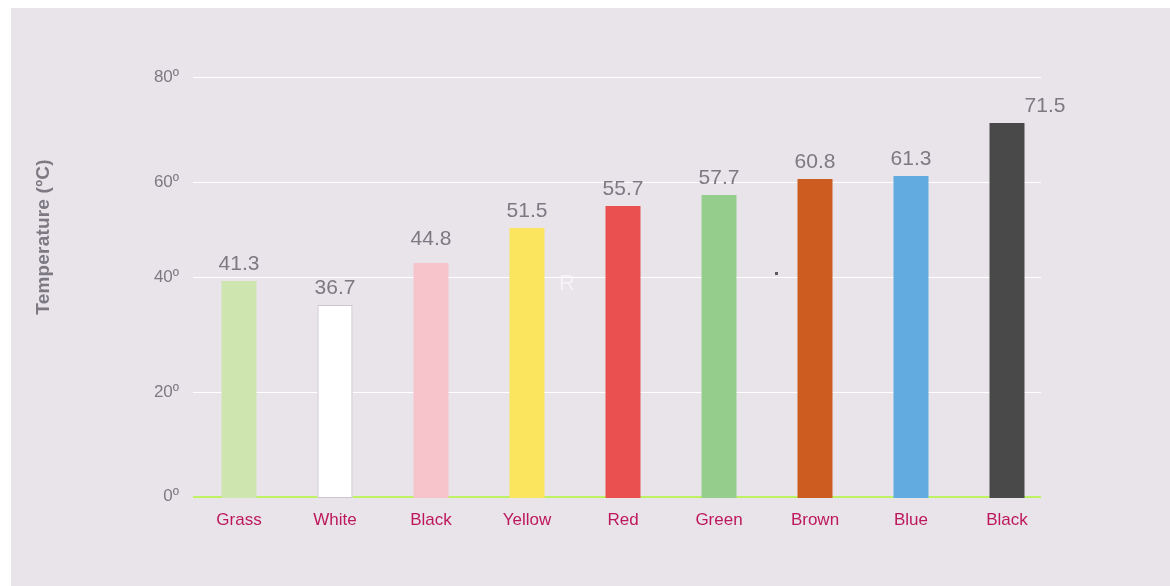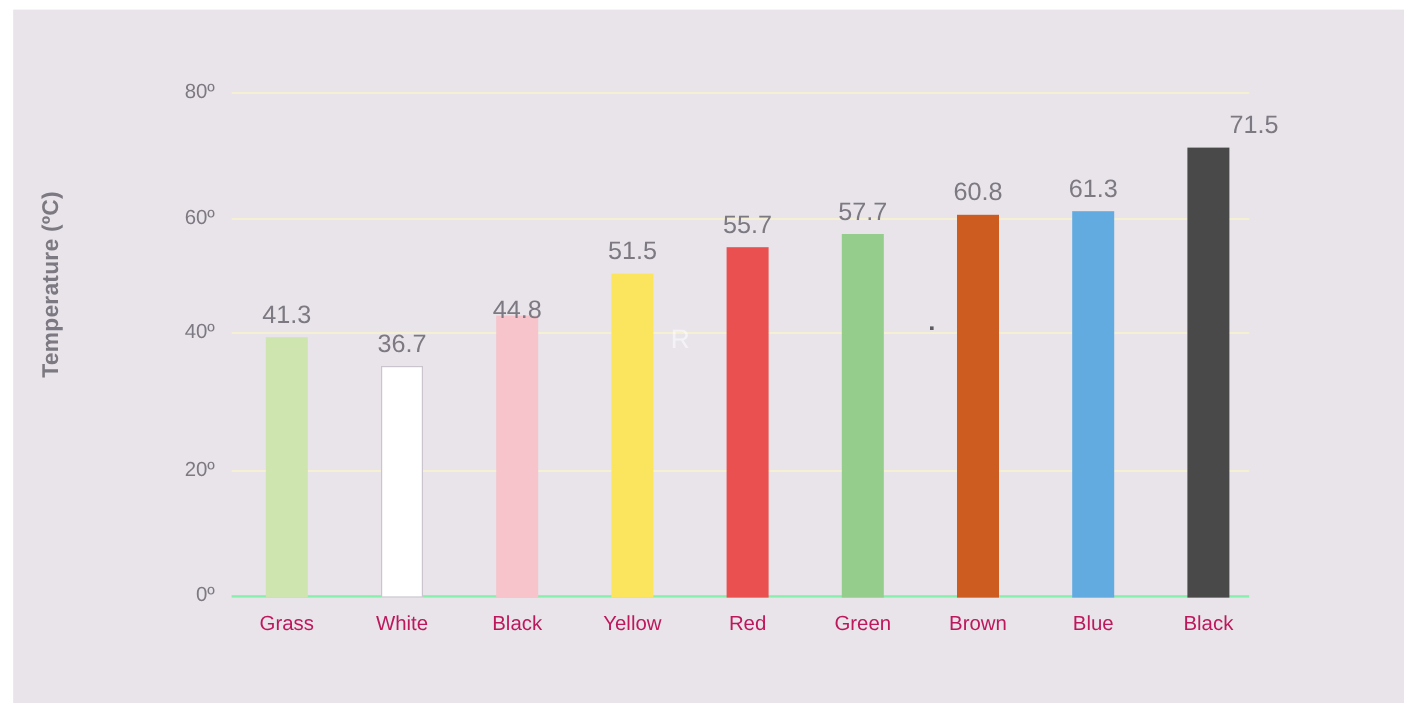--- a/index.html
+++ b/index.html
@@ -46,25 +46,25 @@
     top: 70px;
     width: 848px;
     height: 420px;
   }
 
   .gridline {
     position: absolute;
     left: 0;
     width: 848px;
     height: 1px;
-    background: #fef9c3;
+    background: #ffffff;
   }
   .gridline.axis-base {
     height: 2px;
-    background: #86efac;
+    background: #bef264;
   }
 
   .ytick {
     position: absolute;
     right: 100%;
     margin-right: 14px;
     transform: translateY(-50%);
     font-size: 17px;
     color: #7d7982;
     white-space: nowrap;
@@ -154,21 +154,21 @@
           <div class="bar-value" style="bottom: 222.825px;">41.3</div>
           <div class="bar-cat">Grass</div>
         </div>
         <div class="bar-slot" style="left: 94px;">
           <div class="bar" style="height: 192.675px; background: rgb(255, 255, 255); border: 1px solid rgb(201, 196, 206);"></div>
           <div class="bar-value" style="bottom: 198.675px;">36.7</div>
           <div class="bar-cat">White</div>
         </div>
         <div class="bar-slot" style="left: 190px;">
           <div class="bar" style="height: 235.2px; background: rgb(247, 196, 203);"></div>
-          <div class="bar-value" style="bottom: 227px; margin-top: 16px;">44.8</div>
+          <div class="bar-value" style="bottom: 248px; margin-top: 16px;">44.8</div>
           <div class="bar-cat">Black</div>
         </div>
         <div class="bar-slot" style="left: 286px;">
           <div class="bar" style="height: 270.375px; background: rgb(252, 229, 94);"></div>
           <div class="bar-value" style="bottom: 276.375px;">51.5</div>
           <div class="bar-cat">Yellow</div>
         </div>
         <div class="bar-slot" style="left: 382px;">
           <div class="bar" style="height: 292.425px; background: rgb(234, 80, 80);"></div>
           <div class="bar-value" style="bottom: 298.425px;">55.7</div>

